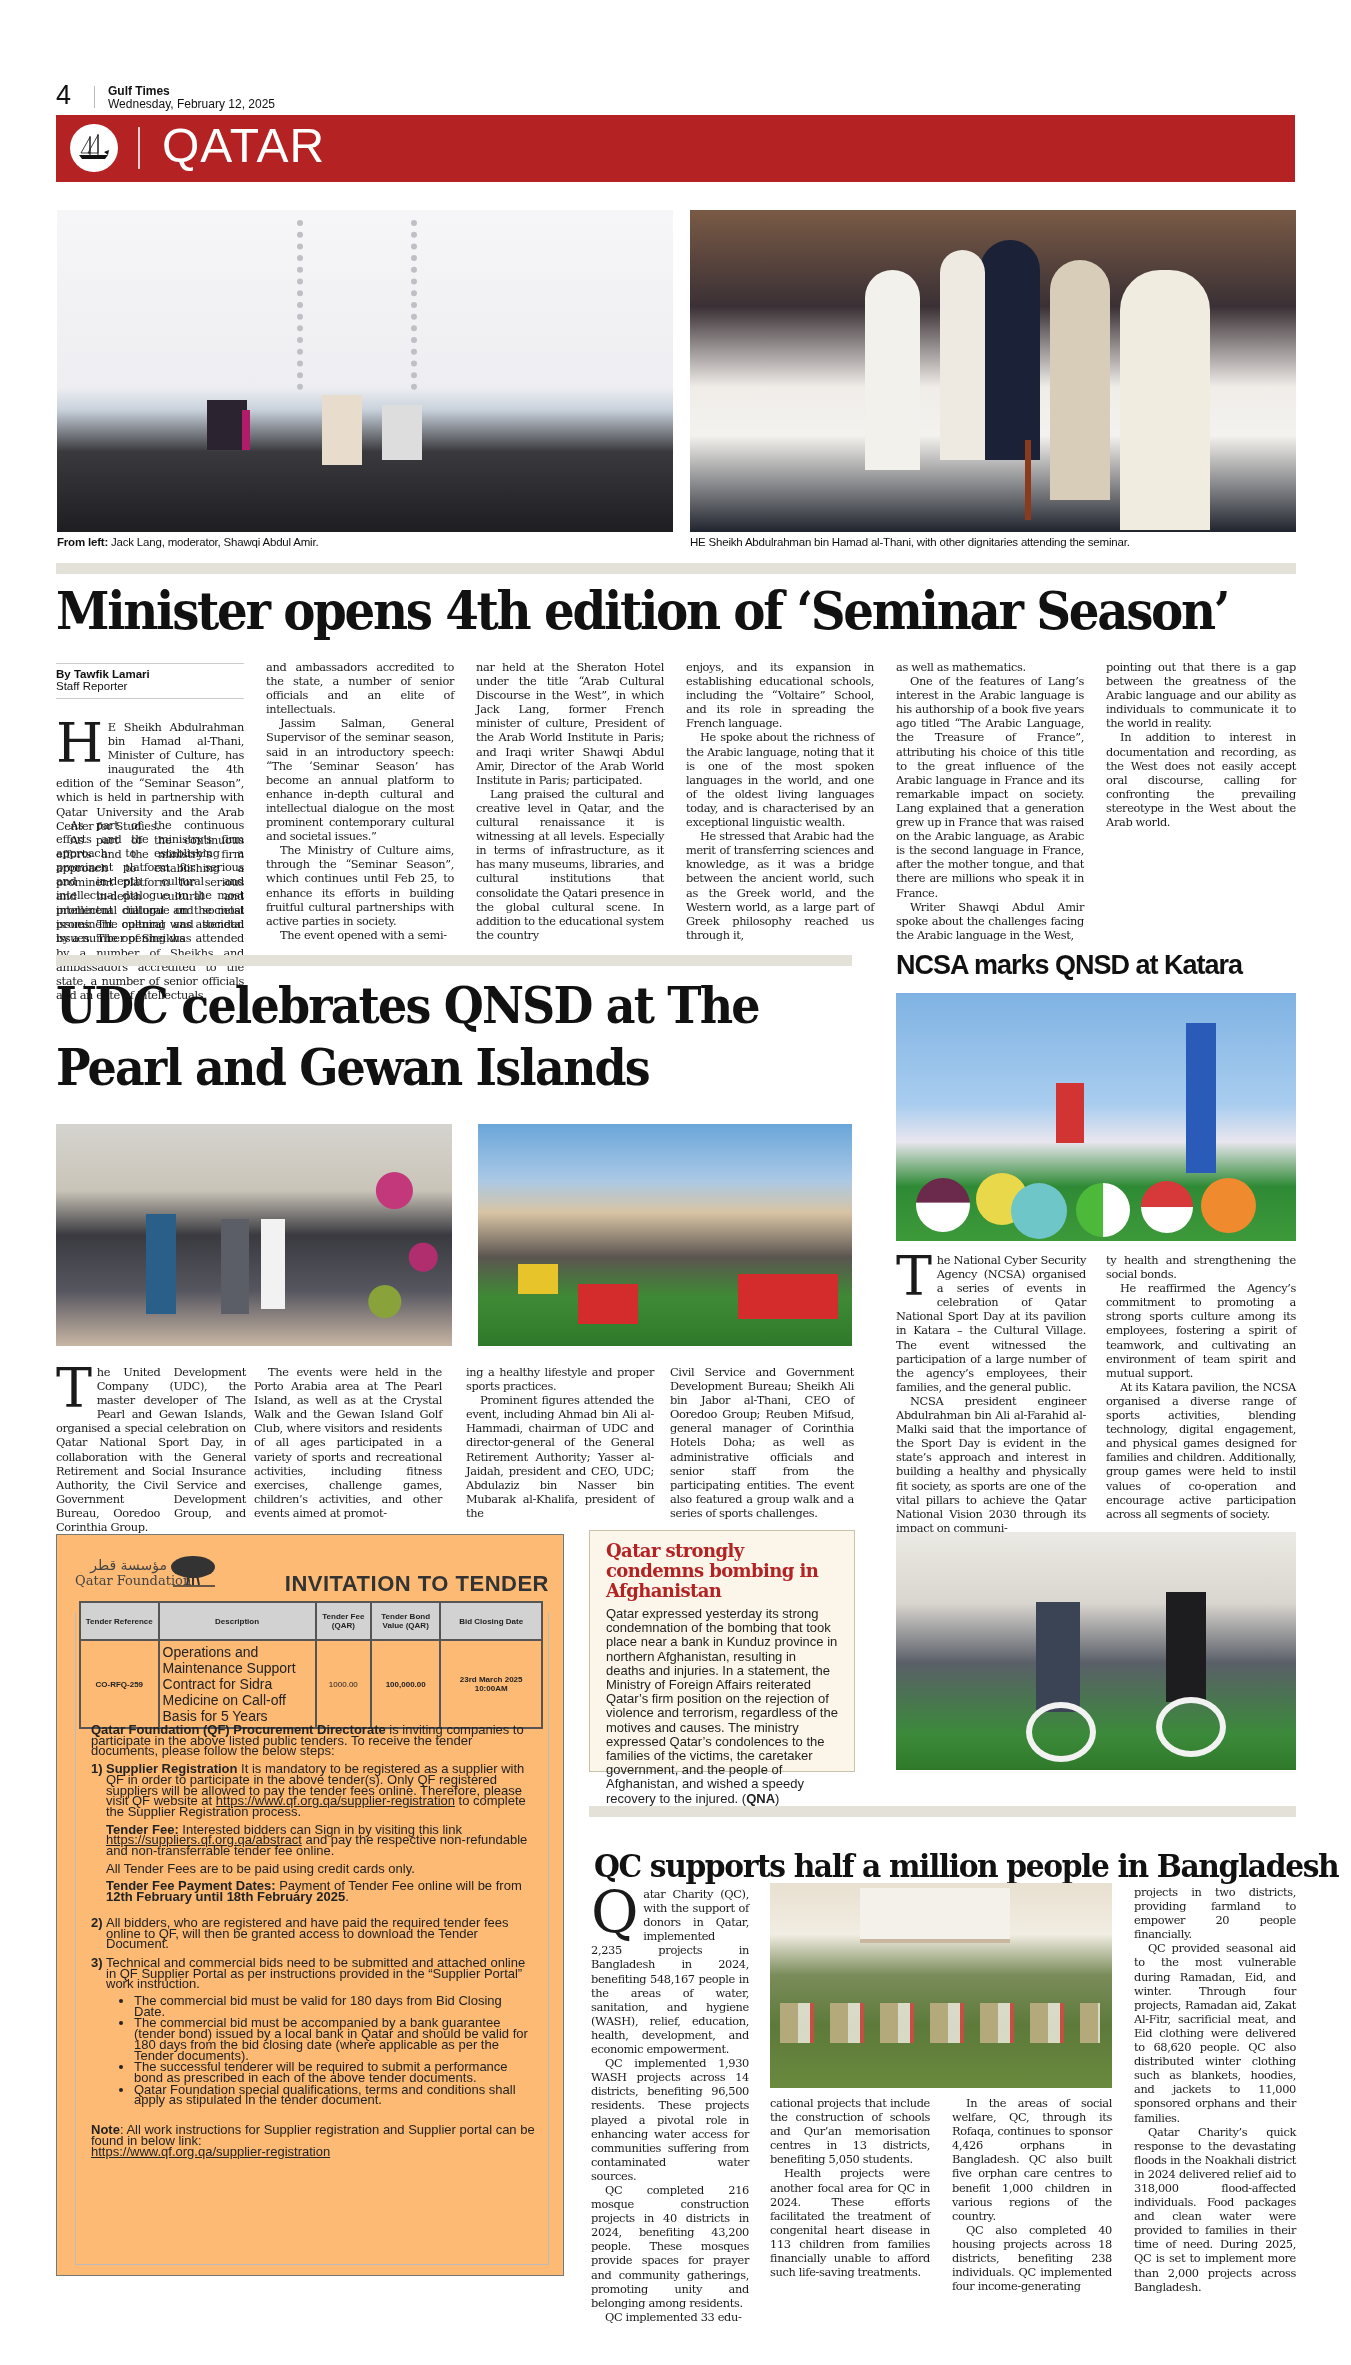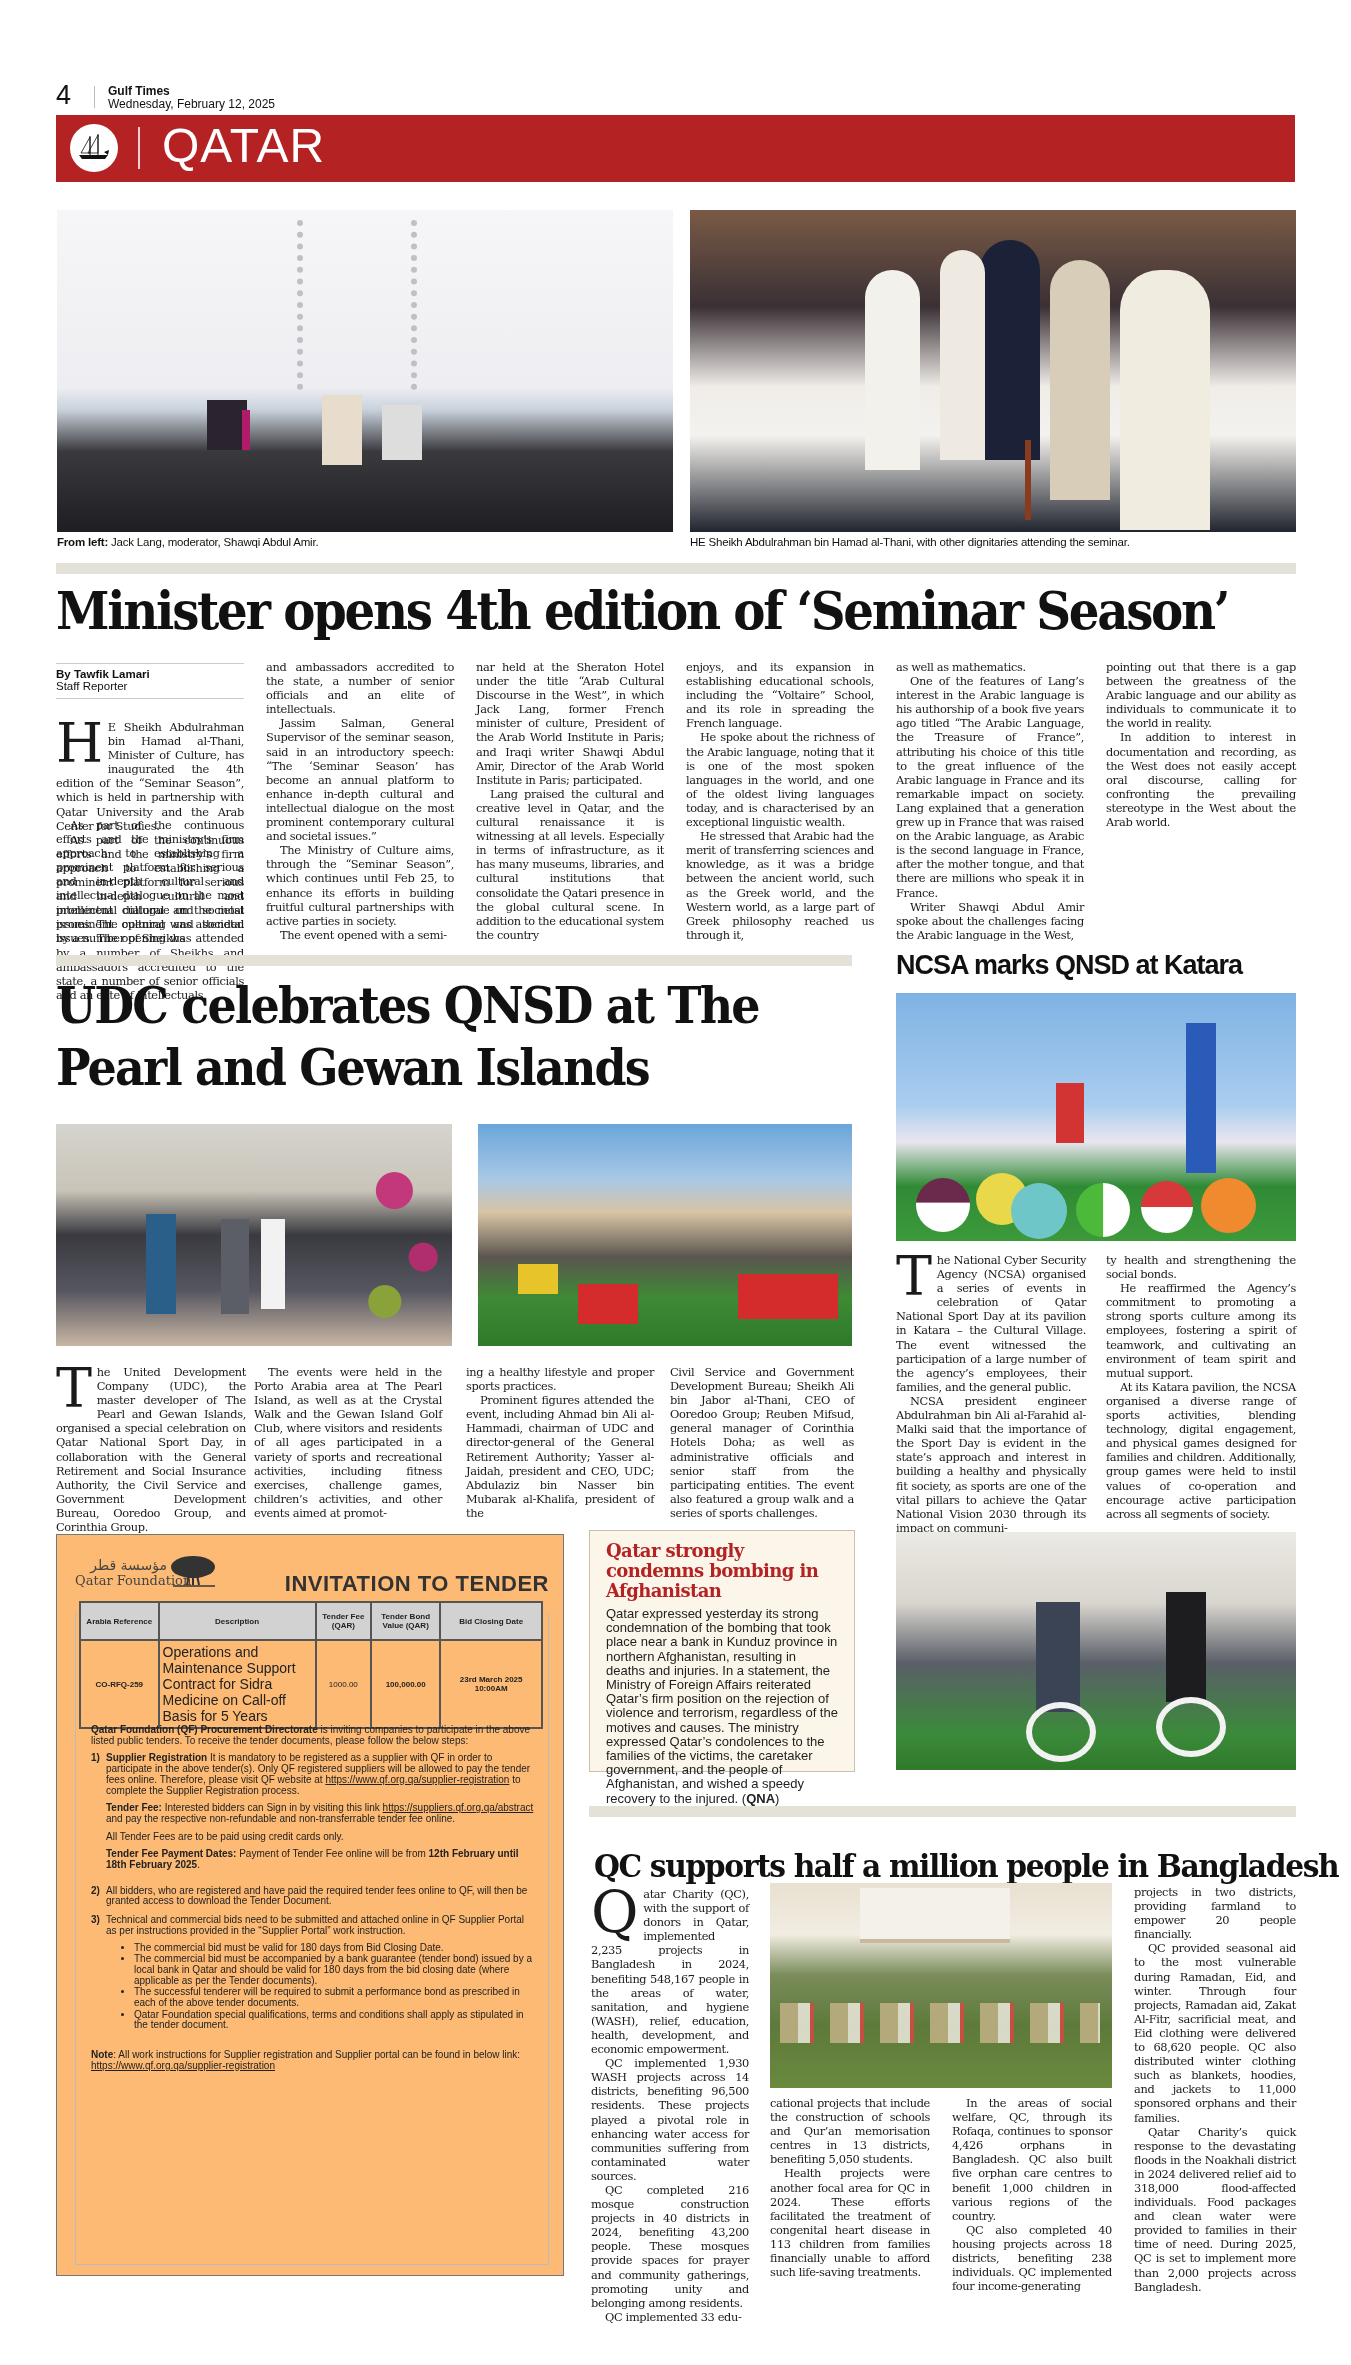--- a/index.html
+++ b/index.html
@@ -45,21 +45,21 @@
   .qf-logo { position:absolute; left: 18px; top: 22px; font-size: 14px; color:#444; }
   .qf-logo .ar { font-size: 14px; text-align:right; width: 92px; font-family: "DejaVu Sans", sans-serif; }
   .qf-logo .en { font-family: "DejaVu Serif", serif; font-size: 13px; }
   .qf-tree { position:absolute; left: 112px; top: 20px; }
   .itt { position:absolute; right: 14px; top: 36px; font-size: 22px; font-weight: bold; color:#333; letter-spacing: 0.5px; }
   table.tt { position:absolute; left: 22px; top: 66px; width: 464px; border-collapse: collapse; font-size: 8px; }
   table.tt th, table.tt td { border: 2px solid #555; text-align:center; padding: 3px; }
   table.tt th { background: #d2d2d2; height: 38px; font-weight: bold; }
   table.tt td { height: 70px; }
   table.tt td.desc { text-align:left; font-size: 14px; }
-  .t-body { position:absolute; left: 34px; top: 190px; width: 444px; font-size: 10px; line-height: 10.7px; color:#222; }
+  .t-body { position:absolute; left: 34px; top: 190px; width: 444px; font-size: 13px; line-height: 10.7px; color:#222; }
   .t-body p { margin-bottom: 7px; }
   .t-body .li { display:flex; margin-bottom: 8px; }
   .t-body .num { width: 15px; font-weight: bold; flex: none; }
   .t-body .sub { margin-bottom: 7px; }
   .t-body ul { padding-left: 28px; margin-top: 6px; }
   .t-body ul li { margin-bottom: 1px; }
   .t-body a { color: #222; text-decoration: underline; }
 
   
   .afg { left: 589px; top: 1530px; width: 266px; height: 242px; background: #fbf6e9; border: 1px solid #c9c1a8; padding: 10px 16px; font-family: "Liberation Sans", sans-serif; }
@@ -212,21 +212,21 @@
   <svg class="qf-tree" width="48" height="34" viewBox="0 0 48 34">
     <ellipse cx="24" cy="12" rx="22" ry="11" fill="#333"></ellipse>
     <path d="M20 20 L18 30 M28 20 L30 30 M24 20 L24 30" stroke="#333" stroke-width="2"></path>
     <line x1="4" y1="31" x2="46" y2="31" stroke="#333" stroke-width="1.5"></line>
   </svg>
   <div class="itt">INVITATION TO TENDER</div>
   <div class="tender-inner"></div>
   <table class="tt">
     <thead>
       <tr>
-        <th style="width:17%;">Arabia Reference</th>
+        <th style="width:17%;">Tender Reference</th>
         <th style="width:34%;">Description</th>
         <th style="width:12%;">Tender Fee (QAR)</th>
         <th style="width:15%;">Tender Bond Value (QAR)</th>
         <th style="width:22%;">Bid Closing Date</th>
       </tr>
     </thead>
     <tbody>
       <tr>
         <td style="font-weight:bold;">CO-RFQ-259</td>
         <td class="desc">Operations and Maintenance Support Contract for Sidra Medicine on Call-off Basis for 5 Years</td>

